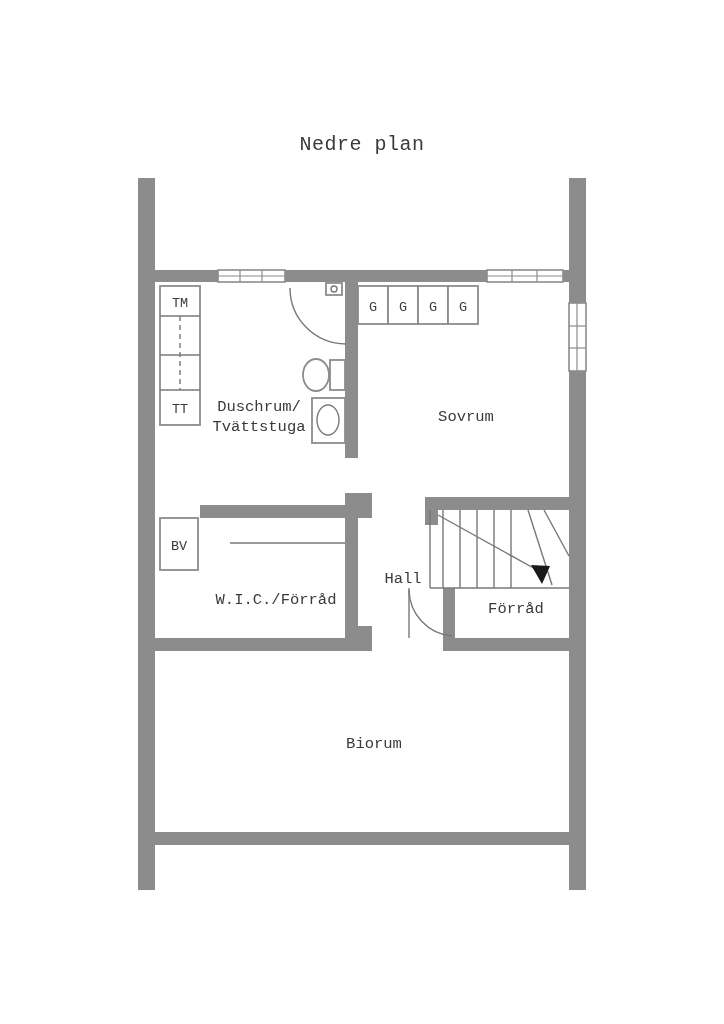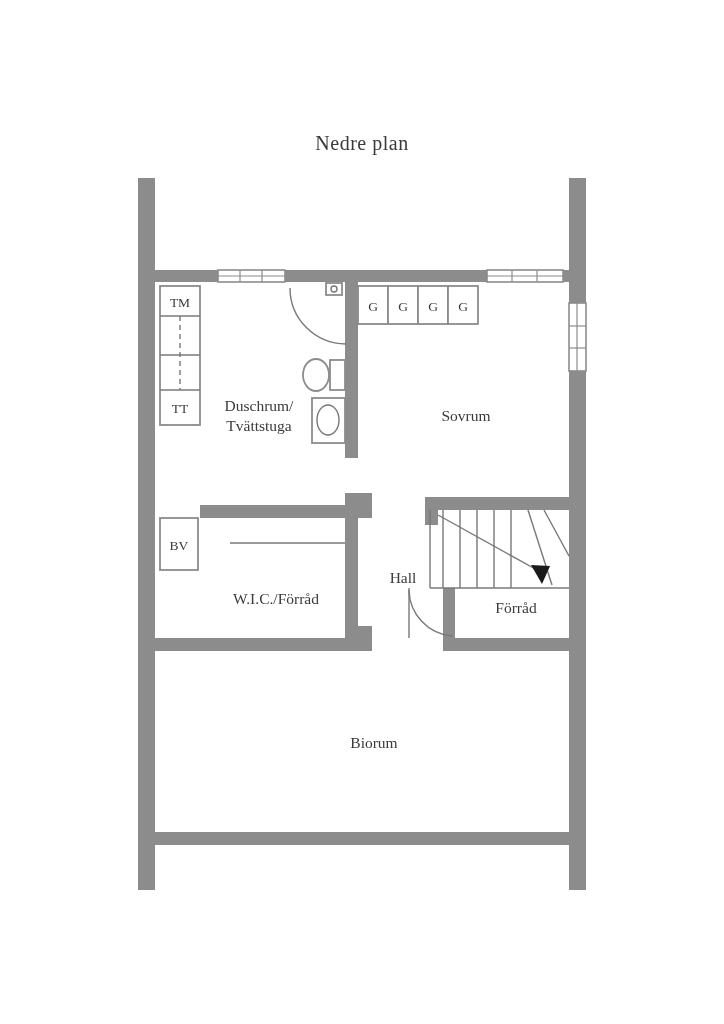--- a/index.html
+++ b/index.html
@@ -1,21 +1,21 @@
 <!DOCTYPE html>
 <html style="--c-background: #ffffff; --c-wall: #8c8c8c; --c-fixture_line: #8c8c8c; --c-thin_line: #787878; --c-text: #3a3a3a; --c-arrow: #1a1a1a;"><head>
 <meta charset="utf-8">
 <style>
   html, body { margin: 0; padding: 0; background: #fff; }
   .page {
     position: relative;
     width: 640px;
     height: 1024px;
     background: var(--c-background, #fff);
-    font-family: Liberation Serif, serif;
+    font-family: Liberation Mono, monospace;
     overflow: hidden;
   }
   svg { position: absolute; inset: 0; display: block; }
 
   .wall    { fill: var(--c-wall, #8c8c8c); }
   .win     { fill: #ffffff; stroke: var(--c-wall, #8c8c8c); stroke-width: 1.6; }
   .winline { stroke: var(--c-wall, #8c8c8c); stroke-width: 1.2; fill: none; }
   .fixture { fill: #ffffff; stroke: var(--c-fixture_line, #8c8c8c); stroke-width: 1.8; }
   .thin    { stroke: var(--c-thin_line, #787878); stroke-width: 1.4; fill: none; }
   .dash    { stroke-dasharray: 5 4; }

